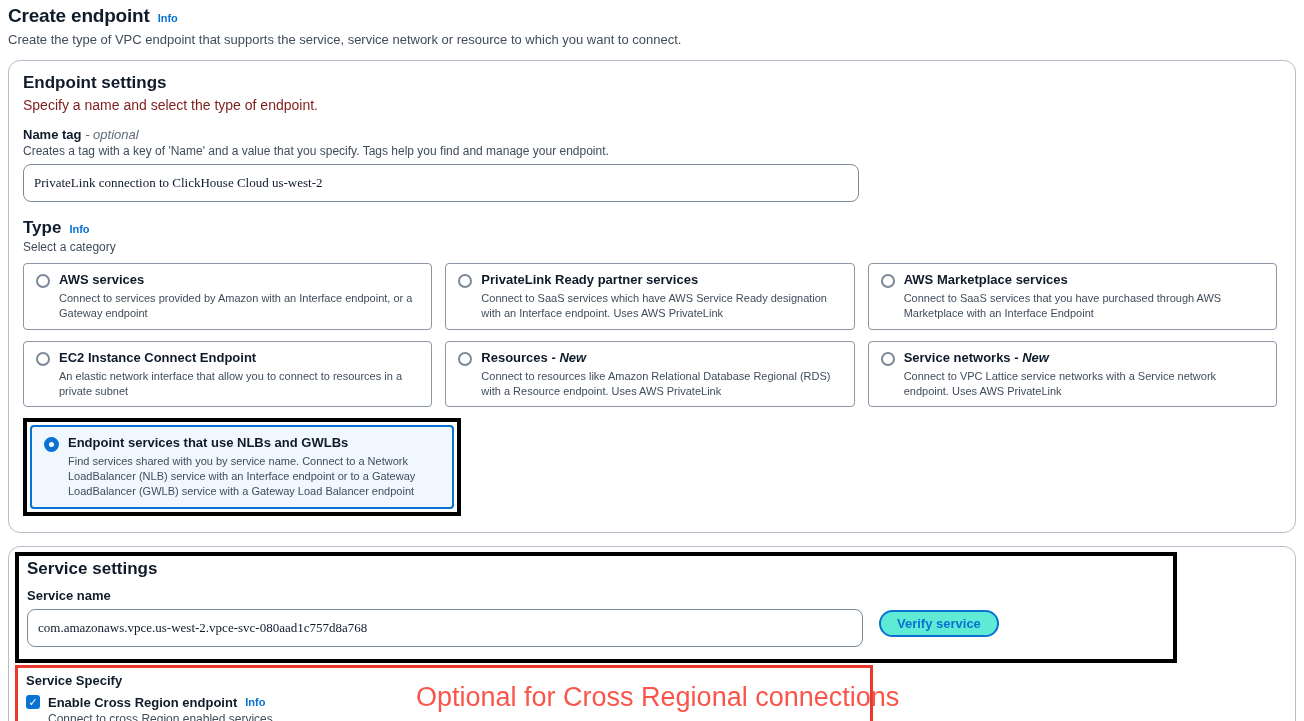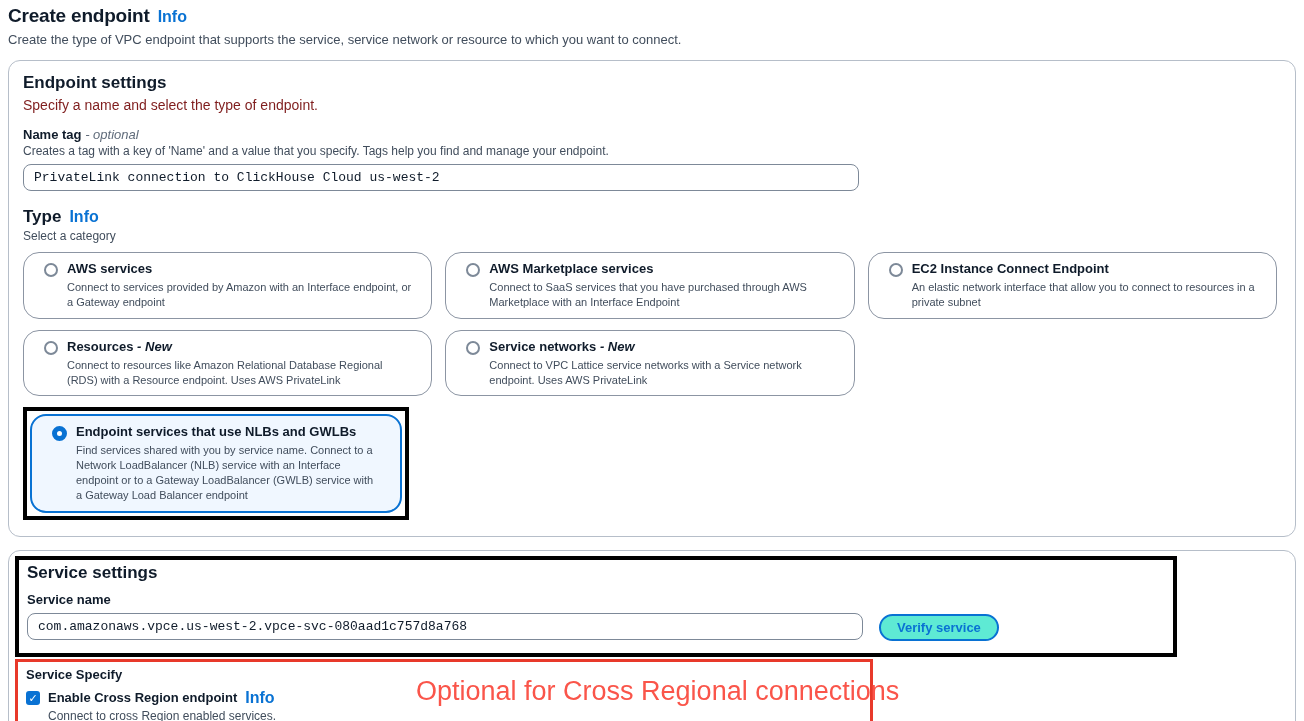--- a/index.html
+++ b/index.html
@@ -7,61 +7,61 @@
   body {
     width:1304px; height:721px; overflow:hidden;
     background:#ffffff;
     font-family:"Liberation Sans", sans-serif;
     color:#0f1b2a;
   }
   .page { padding:3px 8px 0 8px; }
 
   
   .page-title { font-size:19px; font-weight:bold; display:inline-block; margin:2px 0 0 0; letter-spacing:-0.2px;}
-  .info-link { color:#0972d3; font-size:16px; font-weight:bold; margin-left:8px; text-decoration:none; cursor:pointer;text-align:center; }
+  .info-link { color:#0972d3; font-size:11px; font-weight:bold; margin-left:8px; text-decoration:none; cursor:pointer;text-align:center; }
   .page-sub { font-size:13px; color:#414d5c; margin-top:5px; }
 
   
   .card {
     border:1px solid #b6bec9; border-radius:12px; background:#fff;
     margin-top:13px;
   }
   .card.first { padding:12px 18px 16px 14px; }
   .card.second { padding:5px 18px 12px 6px; }
 
   .section-title { font-size:17px; font-weight:bold; color:#0f1b2a; }
   .section-desc { font-size:14px; color:#7f1d1d; margin-top:4px; }
 
   .field-label { font-size:13px; font-weight:bold; margin-top:14px; }
   .optional { font-weight:normal; font-style:italic; color:#5f6b7a; }
   .field-desc { font-size:12px; color:#414d5c; margin-top:2px; }
 
   .text-input {
     width:836px; border:1px solid #7d8998; border-radius:8px;
-    padding:5px 10px; font-size:13px; font-family:Liberation Mono, monospace;
-    color:#0f1b2a; margin-top:6px; background:#fff; height:27px;
+    padding:5px 10px; font-size:13px; font-family:Liberation Serif, serif;
+    color:#0f1b2a; margin-top:6px; background:#fff; height:38px;
   }
 
   
   .type-heading { margin-top:16px; }
   .type-grid { display:grid; grid-template-columns:1fr 1fr 1fr; gap:11px 13px; margin-top:9px; }
   .opt-card {
-    border:1px solid #8c95a3; border-radius:16px; background:#fff;
-    padding:8px 20px; display:flex; gap:9px; cursor:pointer; min-height:52px;
+    border:1px solid #8c95a3; border-radius:4px; background:#fff;
+    padding:8px 12px; display:flex; gap:9px; cursor:pointer; min-height:52px;
   }
   .radio {
     width:14px; height:14px; border:2px solid #7d8998; border-radius:50%;
     background:#fff; flex:none; margin-top:2px;
   }
   .radio.checked { width:15px; height:15px; border:5px solid #0972d3; }
   .opt-title { font-size:13px; font-weight:bold; }
   .new-suffix { font-style:italic; }
   .opt-desc { font-size:11px; color:#414d5c; margin-top:4px; line-height:1.35; }
 
-  .black-box-sel { border:4px solid #000; width:386px; margin-top:11px; padding:3px; }
+  .black-box-sel { border:4px solid #000; width:438px; margin-top:11px; padding:3px; }
   .opt-card.selected { border:2px solid #0972d3; background:#f0f7ff; min-height:0; }
 
   
   .black-box-svc { border:4px solid #000; width:1162px; padding:3px 10px 12px 8px; }
   .svc-row { display:flex; align-items:flex-start; margin-top:6px; }
   .verify-btn {
     margin-left:16px; margin-top:1px; background:#5eead4; color:#0972d3;
     border:2px solid #0972d3; border-radius:15px; font-size:13px; font-weight:bold;
     padding:4px 16px; cursor:pointer; font-family:"Liberation Sans", sans-serif;
   }
@@ -108,20 +108,27 @@
       <span>Type</span><a class="info-link">Info</a>
     </div>
     <div class="field-desc">Select a category</div>
 
     <div class="type-grid">
       <div class="opt-card">
         <span class="radio"></span>
         <div>
           <div class="opt-title"><span>AWS services</span></div>
           <div class="opt-desc">Connect to services provided by Amazon with an Interface endpoint, or a Gateway endpoint</div>
+        </div>
+      </div>
+      <div class="opt-card">
+        <span class="radio"></span>
+        <div>
+          <div class="opt-title"><span>PrivateLink Ready partner services</span></div>
+          <div class="opt-desc">Connect to SaaS services which have AWS Service Ready designation with an Interface endpoint. Uses AWS PrivateLink</div>
         </div>
       </div>
       <div class="opt-card">
         <span class="radio"></span>
         <div>
           <div class="opt-title"><span>AWS Marketplace services</span></div>
           <div class="opt-desc">Connect to SaaS services that you have purchased through AWS Marketplace with an Interface Endpoint</div>
         </div>
       </div>
       <div class="opt-card">

